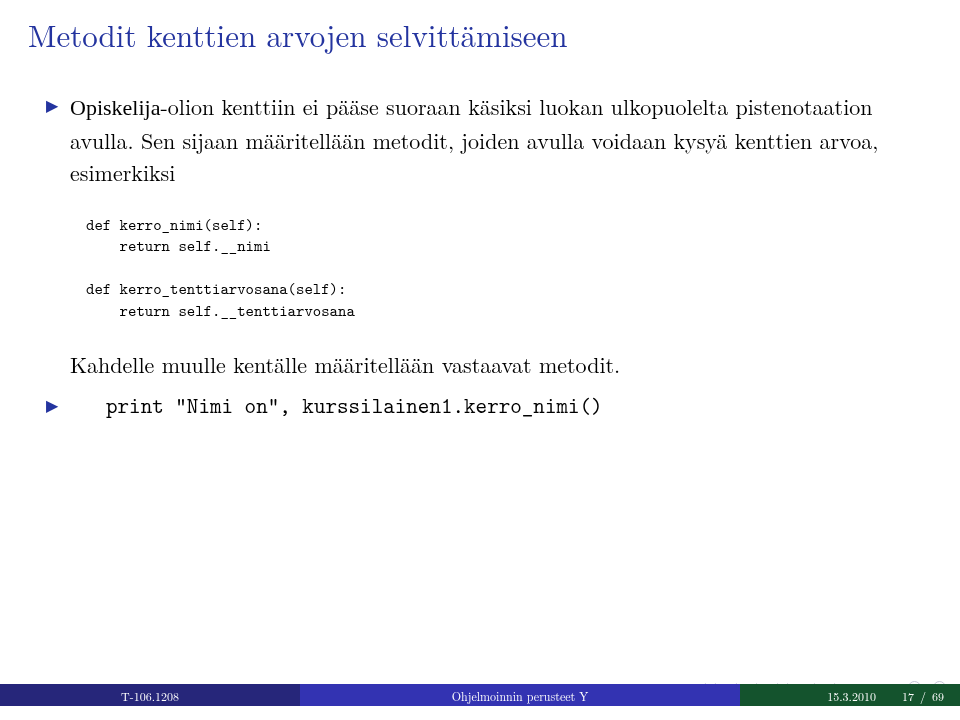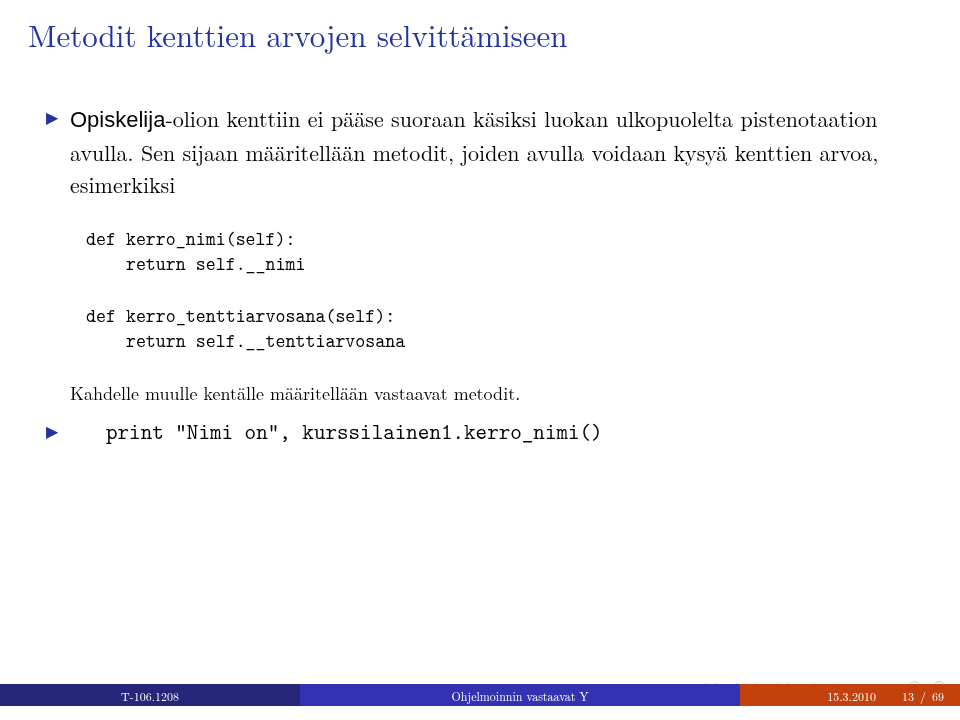--- a/index.html
+++ b/index.html
@@ -14,49 +14,49 @@
   .slide {
     position: relative;
     width: 960px;
     height: 720px;
     padding: 12px 28px 0 28px;
   }
   .title {
     color: #24349f;
     font-size: 31px;
     font-weight: normal;
-    margin-bottom: 46px;
+    margin-bottom: 34px;
   }
   .content {
     font-size: 22px;
     line-height: 1.45;
     margin-left: 18px;
   }
   .item {
     position: relative;
     padding-left: 24px;
     margin-bottom: 6px;
   }
   .item .bullet {
     position: absolute;
     left: 0;
     top: 3px;
     color: #24349f;
     font-size: 16px;
   }
   .codeblock {
     font-family: "CMU Typewriter Text", "Latin Modern Mono", "Courier New", monospace;
-    font-size: 19px;
+    font-size: 16px;
     white-space: pre;
     margin: 26px 0 26px 40px;
     line-height: 1.35;
   }
   .note {
     margin: 0 0 10px 24px;
-    font-size: 18px;
+    font-size: 22px;
   }
   .inline-code {
     font-family: "CMU Typewriter Text", "Latin Modern Mono", "Courier New", monospace;
     font-size: 22px;
     margin-left: 60px;
     margin-top: 6px;
   }
 
   
   .footer {
@@ -71,21 +71,21 @@
   }
   .footer .seg {
     display: flex;
     align-items: center;
     padding: 0 16px;
     height: 100%;
     white-space: nowrap;
   }
   .footer .seg-left   { background: #26267a; flex: 0 0 300px; justify-content: center; }
   .footer .seg-mid    { background: #3333b2; flex: 1 1 auto; justify-content: center; }
-  .footer .seg-right  { background: #c2410c; flex: 0 0 220px; justify-content: flex-end; }
+  .footer .seg-right  { background: #14532d; flex: 0 0 220px; justify-content: flex-end; }
 
   
   .navrow {
     position: absolute;
     right: 14px;
     bottom: 26px;
     display: flex;
     align-items: center;
     gap: 12px;
     color: #b9b9c6;
@@ -115,21 +115,21 @@
 <body>
 
 <div class="slide">
 
   <h1 class="title">Metodit kenttien arvojen selvittämiseen</h1>
 
   <div class="content">
 
     <div class="item">
       <span class="bullet">▶</span>
-      <span style="font-family:Liberation Sans, sans-serif">Opiskelija</span><span>-olion kenttiin ei pääse suoraan käsiksi luokan ulkopuolelta pistenotaation avulla. Sen sijaan määritellään metodit, joiden avulla voidaan kysyä kenttien arvoa, esimerkiksi</span>
+      <span style="font-family:Liberation Serif, serif">Opiskelija</span><span>-olion kenttiin ei pääse suoraan käsiksi luokan ulkopuolelta pistenotaation avulla. Sen sijaan määritellään metodit, joiden avulla voidaan kysyä kenttien arvoa, esimerkiksi</span>
     </div>
 
     <div class="codeblock">def kerro_nimi(self):
     return self.__nimi
 
 def kerro_tenttiarvosana(self):
     return self.__tenttiarvosana</div>
 
     <div class="note">Kahdelle muulle kentälle määritellään vastaavat metodit.</div>
 
@@ -175,23 +175,23 @@
     <div class="navicon circ">
         <div class="tri-l2"></div>
       </div>
     <div class="navicon circ">
         <div class="tri-r2"></div>
       </div>
   </div>
 
   <div class="footer">
     <div class="seg seg-left">T-106.1208</div>
-    <div class="seg seg-mid">Ohjelmoinnin vastaavat Y</div>
+    <div class="seg seg-mid">Ohjelmoinnin perusteet Y</div>
     <div class="seg seg-right">
       <span>15.3.2010</span>
       <span style="margin:0 10px">&nbsp;</span>
-      <span>13</span>
+      <span>17</span>
       <span>&nbsp;/&nbsp;</span>
       <span>69</span>
     </div>
   </div>
 
 </div>
 
 </body></html>

